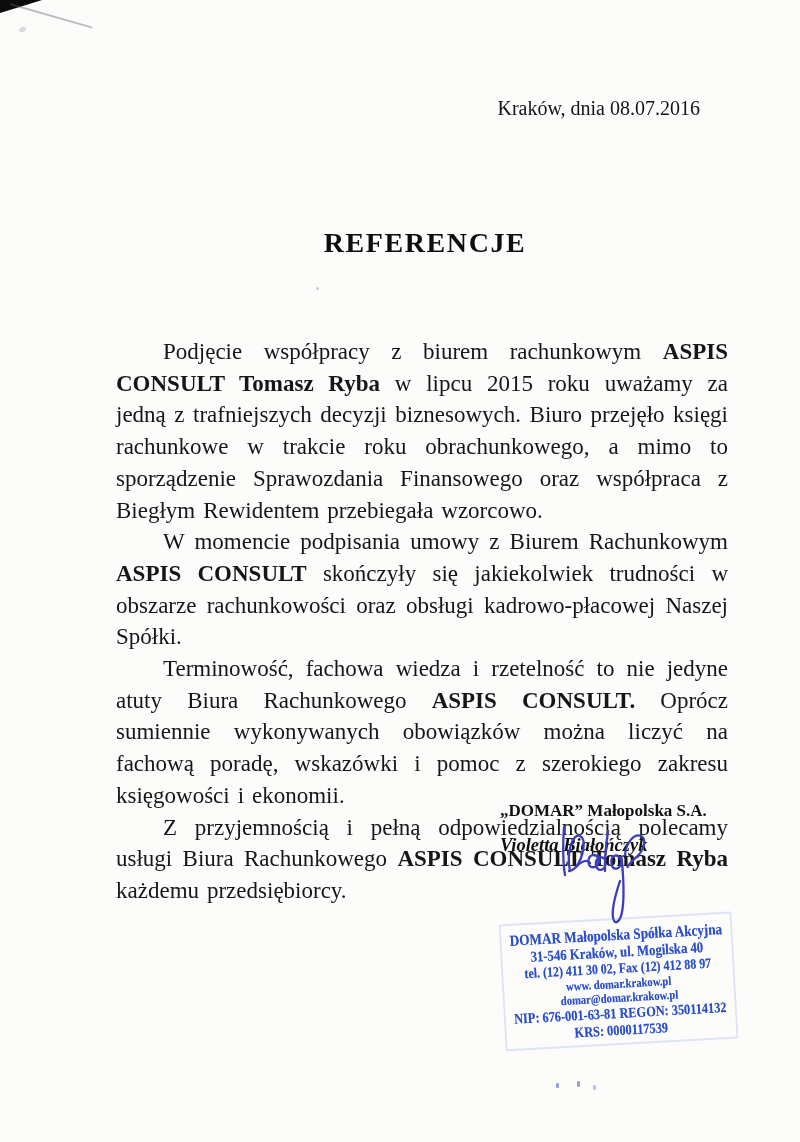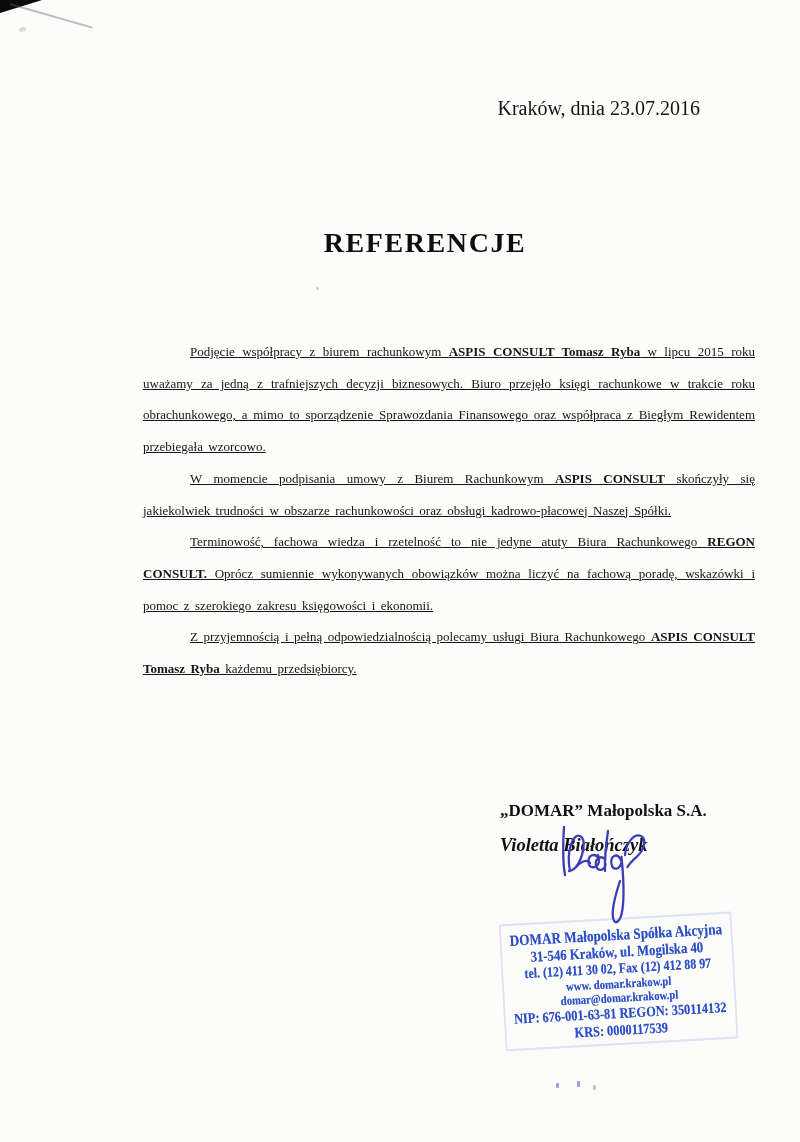--- a/index.html
+++ b/index.html
@@ -15,22 +15,22 @@
     background:rgba(95,95,100,.40);transform:rotate(16deg);transform-origin:left top;border-radius:2px;}
   .smudge{position:absolute;left:19px;top:27px;width:7px;height:5px;background:rgba(120,120,125,.25);
     border-radius:50%;transform:rotate(-20deg);}
   .noise-dot{position:absolute;width:3px;height:3px;background:rgba(110,110,115,.35);border-radius:50%;}
   .speck{position:absolute;width:3px;height:5px;background:#4553c8;opacity:.55;border-radius:1px;}
 
   .date{position:absolute;top:97px;right:100px;font-size:20px;}
   .title{position:absolute;top:227px;left:66px;right:16px;text-align:center;
     font-size:28px;font-weight:bold;letter-spacing:1.6px;color:#0e0e0f;}
 
-  .body-text{position:absolute;left:143px;top:336px;width:612px;
-    font-size:13px;line-height:31.7px;text-align:justify;word-spacing:2.2px;color:#161616;text-decoration:underline;}
+  .body-text{position:absolute;left:116px;top:336px;width:612px;
+    font-size:23px;line-height:31.7px;text-align:justify;word-spacing:2.2px;color:#161616;}
   .body-text p{margin:0;text-indent:47px;}
   .b{font-weight:bold;}
 
   .sig-block{position:absolute;left:500px;top:801px;width:212px;text-align:left;color:#101011;}
   .sig-company{font-size:17px;font-weight:bold;white-space:nowrap;}
   .sig-role{font-size:17px;font-weight:bold;letter-spacing:.6px;white-space:nowrap;}
   .sig-name{margin-top:14px;font-size:18.5px;font-style:italic;font-weight:bold;white-space:nowrap;}
   .sig-svg{position:absolute;left:54px;top:20px;width:110px;height:120px;pointer-events:none;}
 
   .stamp{position:absolute;left:478px;top:918px;width:266px;
@@ -45,28 +45,28 @@
 </head>
 <body>
 
 <div class="page">
 
   <div class="corner-mark"></div>
   <div class="pencil-line"></div>
   <div class="smudge"></div>
   <div class="noise-dot" style="left:316px;top:287px;"></div>
 
-  <div class="date">Kraków, dnia 23.07.2016</div>
+  <div class="date">Kraków, dnia 08.07.2016</div>
 
   <div class="title">REFERENCJE</div>
 
   <div class="body-text">
     <p><span>Podjęcie współpracy z biurem rachunkowym </span><span class="b">ASPIS CONSULT Tomasz Ryba</span><span> w lipcu 2015 roku uważamy za jedną z trafniejszych decyzji biznesowych. Biuro przejęło księgi rachunkowe w trakcie roku obrachunkowego, a mimo to sporządzenie Sprawozdania Finansowego oraz współpraca z Biegłym Rewidentem przebiegała wzorcowo.</span></p>
     <p><span>W momencie podpisania umowy z Biurem Rachunkowym </span><span class="b">ASPIS CONSULT</span><span> skończyły się jakiekolwiek trudności w obszarze rachunkowości oraz obsługi kadrowo-płacowej Naszej Spółki.</span></p>
-    <p><span>Terminowość, fachowa wiedza i rzetelność to nie jedyne atuty Biura Rachunkowego  </span><span class="b">REGON CONSULT.</span><span> Oprócz sumiennie wykonywanych obowiązków można liczyć na fachową poradę, wskazówki i pomoc z szerokiego zakresu księgowości i ekonomii.</span></p>
+    <p><span>Terminowość, fachowa wiedza i rzetelność to nie jedyne atuty Biura Rachunkowego  </span><span class="b">ASPIS CONSULT.</span><span> Oprócz sumiennie wykonywanych obowiązków można liczyć na fachową poradę, wskazówki i pomoc z szerokiego zakresu księgowości i ekonomii.</span></p>
     <p><span>Z przyjemnością i pełną odpowiedzialnością polecamy usługi Biura Rachunkowego </span><span class="b">ASPIS CONSULT Tomasz Ryba</span><span> każdemu przedsiębiorcy.</span></p>
   </div>
 
   <div class="sig-block">
     <div class="sig-company">„DOMAR” Małopolska S.A.</div>
     <div class="sig-name">Violetta Białończyk</div>
     <svg class="sig-svg" viewBox="0 0 110 120">
       <g fill="none" stroke="#3d3db8" stroke-width="2.3" stroke-linecap="round">
         <path d="M10,6 C9,22 8.5,40 11,54"></path>
         <path d="M16,50 C12,30 19,12 26,15 C33,18 29,37 22,46 C19,49 17,50 15,50"></path>

